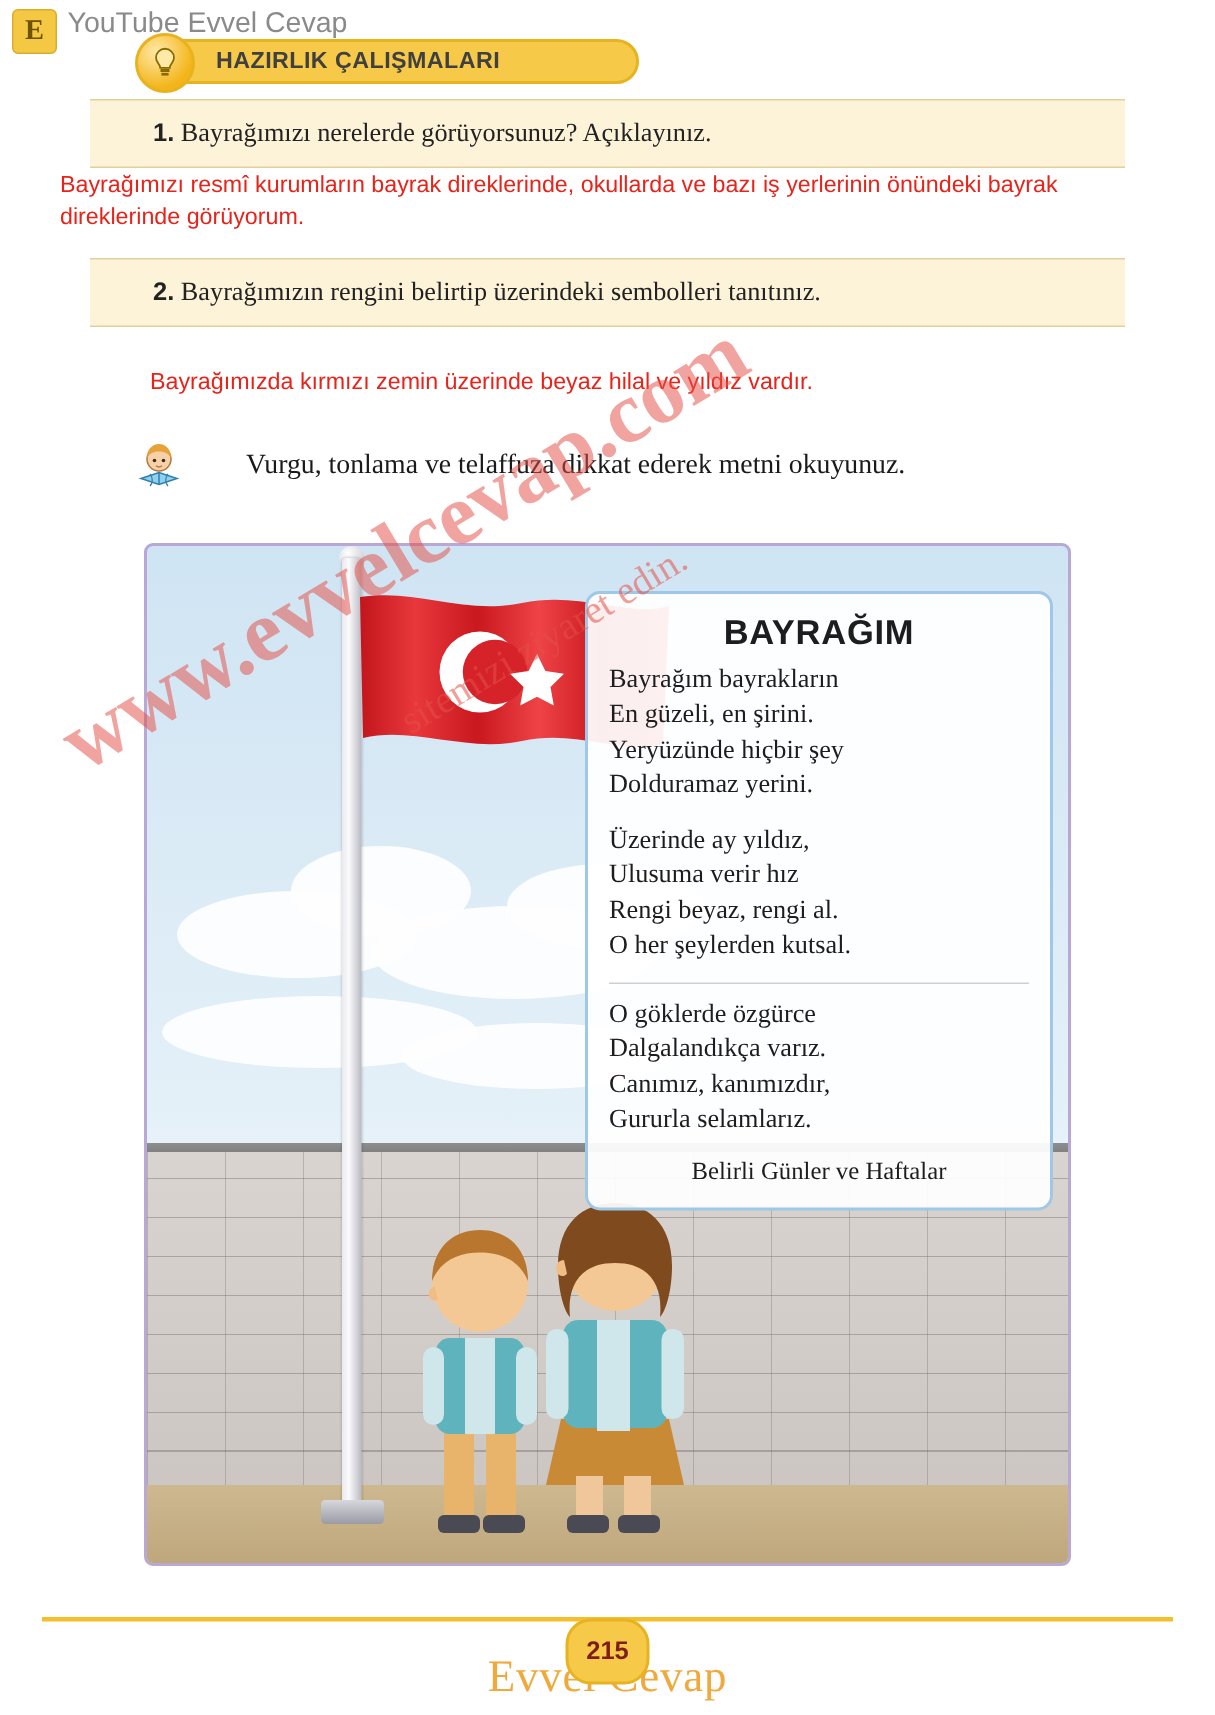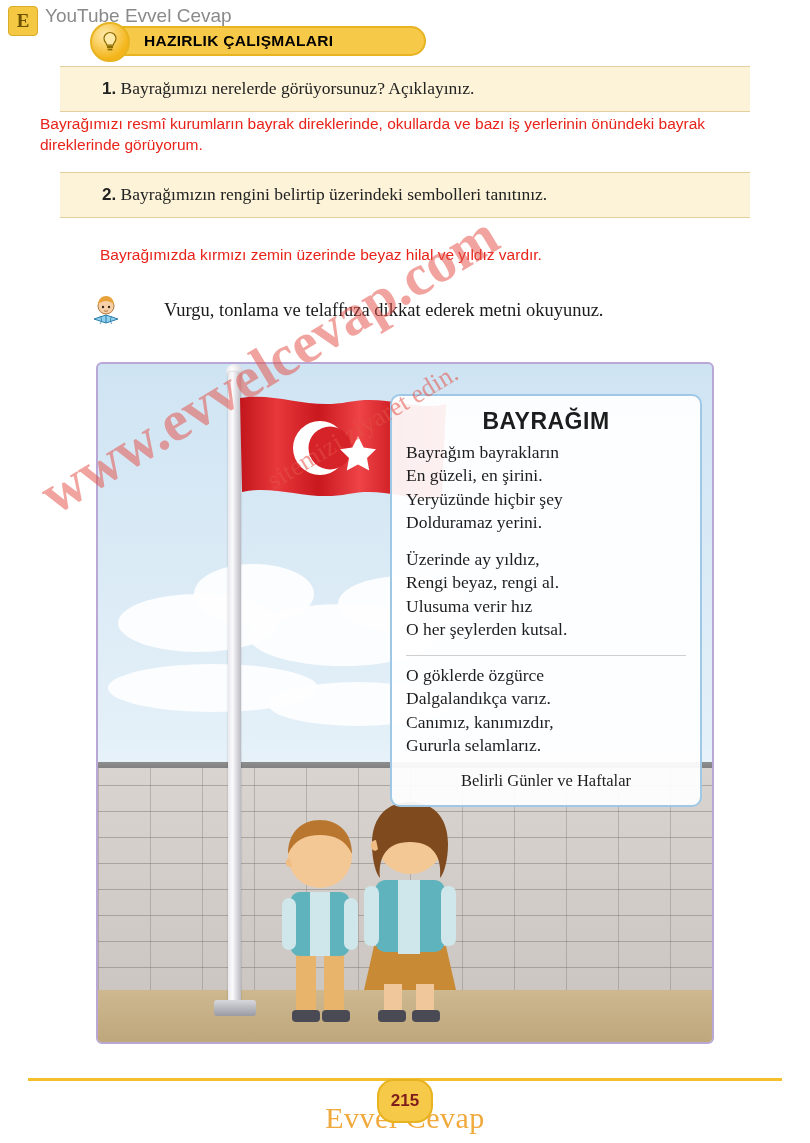--- a/index.html
+++ b/index.html
@@ -56,21 +56,21 @@
     z-index: 10;
   }
   .header-banner {
     width: 100%; height: 100%;
     background: #f7c948;
     border: 2px solid #e8b320;
     border-radius: 16px;
     display: flex;
     align-items: center;
     padding-left: 46px;
-    color: #000000;
+    color: #404040;
     font-size: 15.5px;
     font-weight: bold;
     letter-spacing: .3px;
     font-family: "Liberation Sans", sans-serif;
   }
   .header-icon {
     position: absolute;
     left: -6px; top: -4px;
     width: 40px; height: 40px;
     border-radius: 50%;
@@ -421,22 +421,22 @@
 
     <div class="stanza">
       <div>Bayrağım bayrakların</div>
       <div>En güzeli, en şirini.</div>
       <div>Yeryüzünde hiçbir şey</div>
       <div>Dolduramaz yerini.</div>
     </div>
 
     <div class="stanza">
       <div>Üzerinde ay yıldız,</div>
+      <div>Ulusuma verir hız</div>
       <div>Rengi beyaz, rengi al.</div>
-      <div>Ulusuma verir hız</div>
       <div>O her şeylerden kutsal.</div>
     </div>
 
     <div id="poem-rule"></div>
 
     <div class="stanza">
       <div>O göklerde özgürce</div>
       <div>Dalgalandıkça varız.</div>
       <div>Canımız, kanımızdır,</div>
       <div>Gururla selamlarız.</div>

